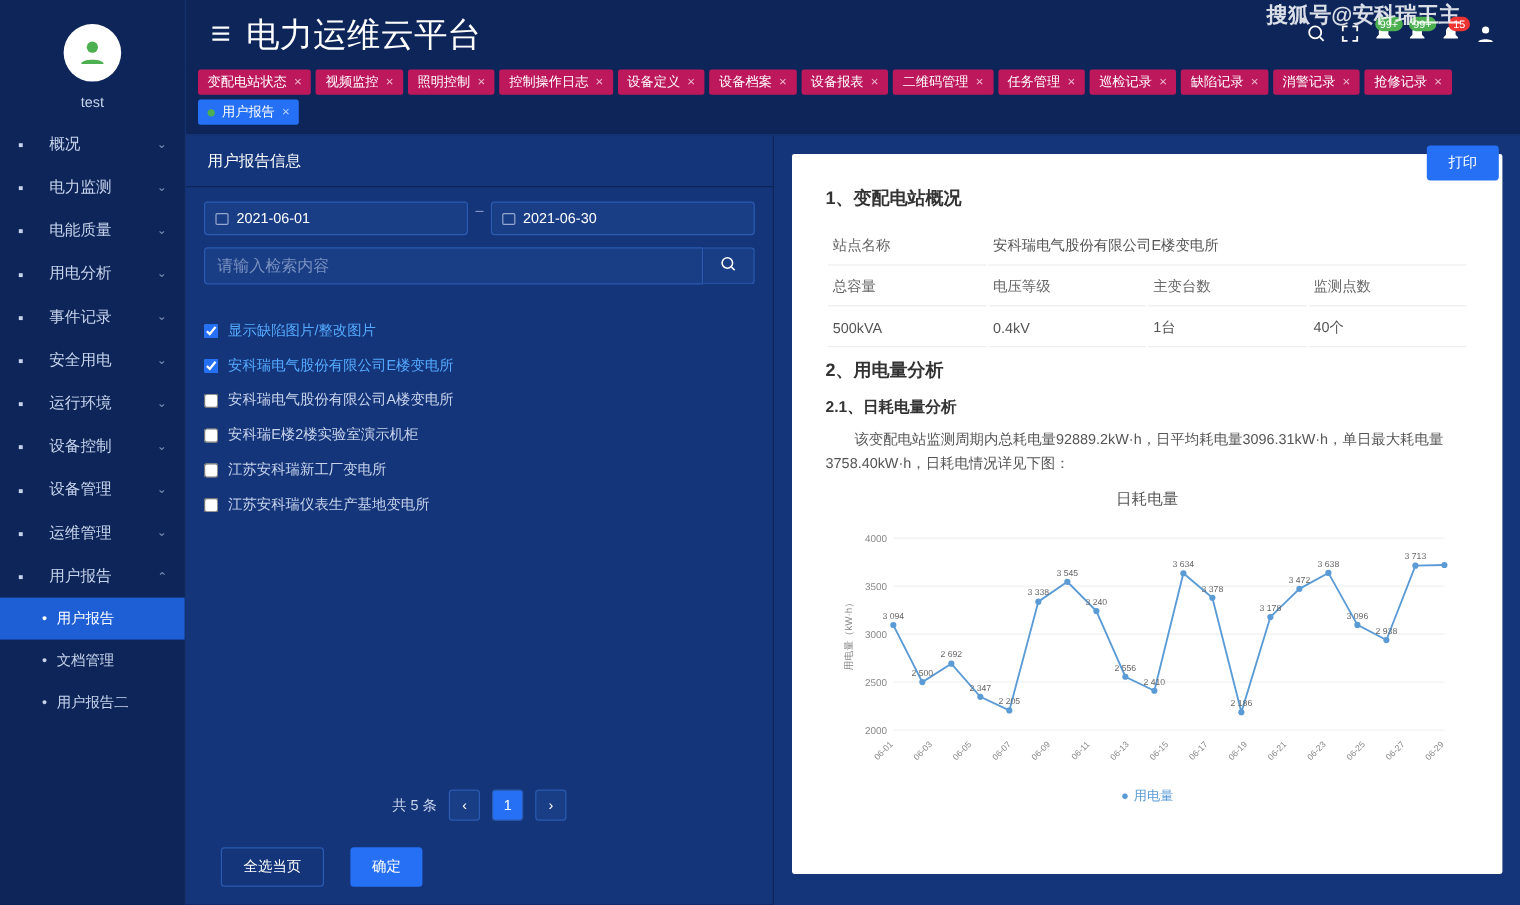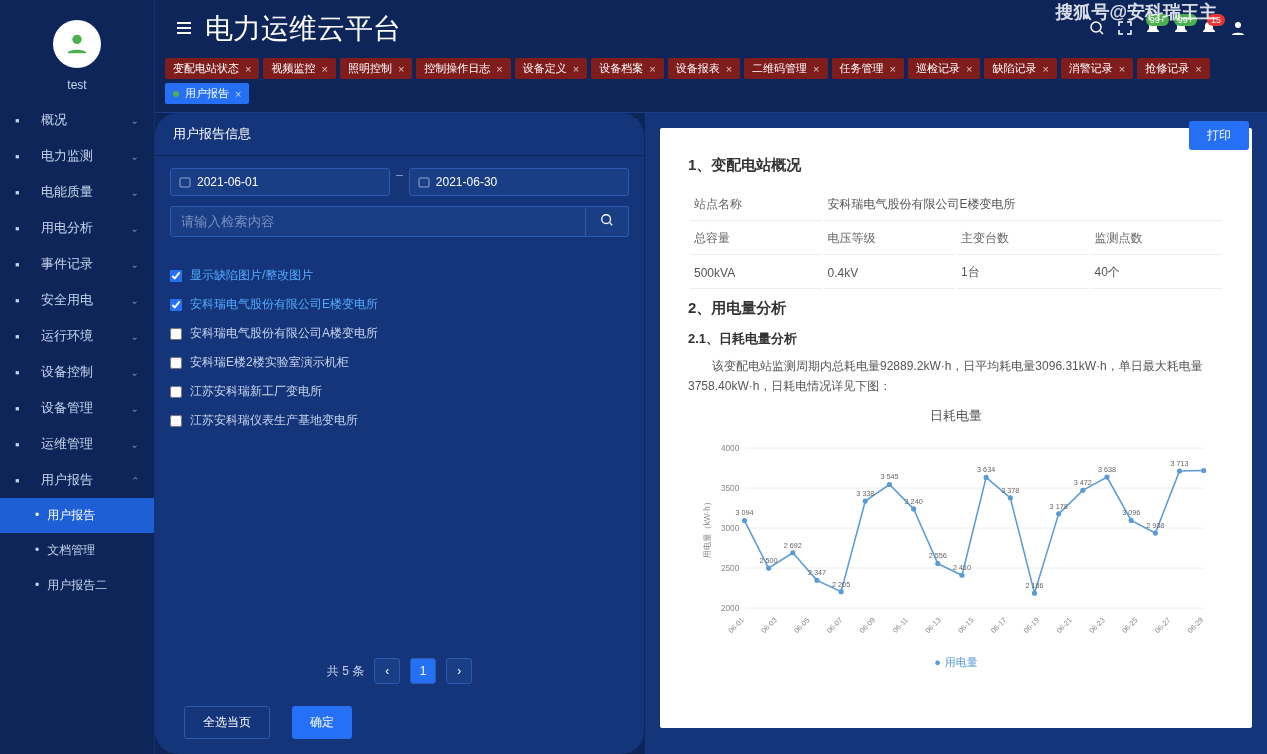--- a/index.html
+++ b/index.html
@@ -24,26 +24,26 @@
 .topbar { display: flex; align-items: center; padding: 10px 20px; background: #0d2559; }
 .hamburger { margin-right: 12px; cursor: pointer; }
 .hamburger svg { width: 18px; height: 18px; }
 .title { font-size: 28px; font-weight: 500; }
 .topbar-right { margin-left: auto; display: flex; align-items: center; gap: 12px; }
 .topbar-right .ico { cursor: pointer; position: relative; }
 .badge { position: absolute; top: -6px; right: -8px; background: #e33; color: #fff; border-radius: 8px; padding: 0 4px; font-size: 9px; line-height: 12px; min-width: 14px; text-align: center; }
 .badge.green { background: #4caf50; }
 .watermark { position: absolute; top: 0; right: 50px; font-size: 18px; color: rgba(255,255,255,.85); font-weight: 700; pointer-events: none; }
 .tabs { display: flex; padding: 0 10px 8px; gap: 4px; flex-wrap: wrap; border-bottom: 1px solid #1a3e85; }
-.tab { background: #7f1d1d; color: #fff; padding: 3px 8px; border-radius: 2px; font-size: 11px; cursor: pointer; display: flex; align-items: center; gap: 6px; }
+.tab { background: #be185d; color: #fff; padding: 3px 8px; border-radius: 2px; font-size: 11px; cursor: pointer; display: flex; align-items: center; gap: 6px; }
 .tab.active { background: #2570f5; }
 .tab .close { font-size: 11px; opacity: .7; }
 .tab .dot { width: 6px; height: 6px; border-radius: 50%; background: #4caf50; }
 .content { flex: 1; display: flex; overflow: hidden; }
-.left-panel { width: 490px; background: #14357a; display: flex; flex-direction: column; border-right: 1px solid #0d2559; border-radius: 23px; }
+.left-panel { width: 490px; background: #14357a; display: flex; flex-direction: column; border-right: 1px solid #0d2559; }
 .panel-header { padding: 12px 18px; border-bottom: 1px solid #0d2559; font-size: 13px; }
 .filters { padding: 12px 15px; }
 .date-row { display: flex; gap: 6px; margin-bottom: 10px; }
 .date-input { flex: 1; background: #1a3e85; border: 1px solid #2a5bb0; padding: 6px 8px; border-radius: 3px; color: #fff; display: flex; align-items: center; gap: 6px; cursor: pointer; }
 .date-sep { color: #96a8d0; }
 .search-row { display: flex; gap: 0; margin-bottom: 12px; }
 .search-input { flex: 1; background: #1a3e85; border: 1px solid #2a5bb0; padding: 6px 10px; border-radius: 3px 0 0 3px; color: #fff; }
 .search-input::placeholder { color: #7890c0; }
 .search-btn { background: #1a3e85; border: 1px solid #2a5bb0; border-left: none; padding: 6px 14px; border-radius: 0 3px 3px 0; cursor: pointer; color: #fff; }
 .check-list { padding: 0 15px; }

